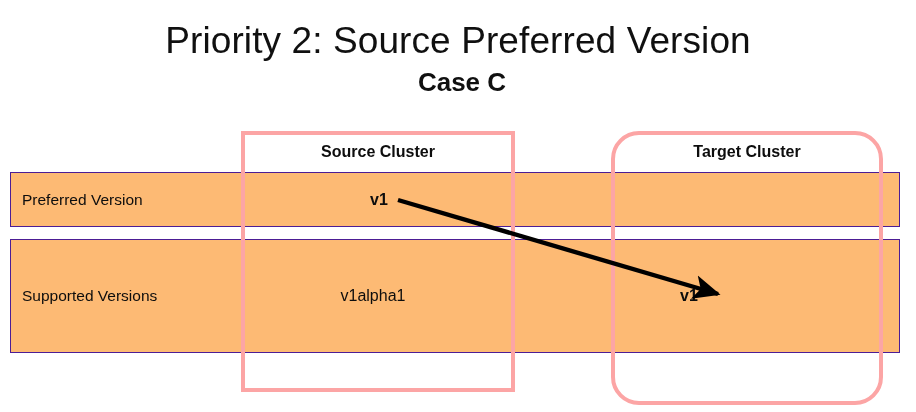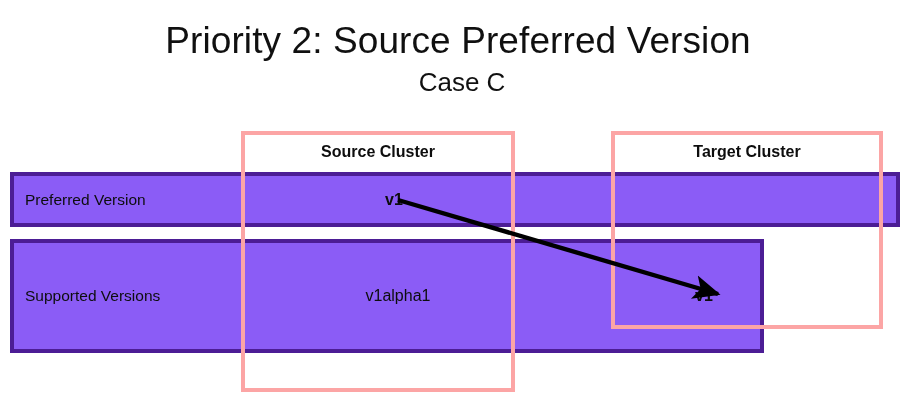--- a/index.html
+++ b/index.html
@@ -29,40 +29,40 @@
     font-size: 37px;
     line-height: 46px;
     font-weight: 400;
     letter-spacing: 0.1px;
     color: #101010;
     margin-top: 18px;
   }
   #sub-title {
     font-size: 26px;
     line-height: 32px;
-    font-weight: 400;
+    font-weight: 700;
     color: #101010;
     margin-top: 2px;
     margin-left: 8px;
   }
 
   
   #matrix {
     position: absolute;
     left: 0;
     top: 0;
     width: 916px;
     height: 412px;
   }
 
   
   .attr-row {
     position: absolute;
-    background: #8b5cf6;
-    border: 4px solid #4c1d95;
+    background: #fdba74;
+    border: 1px solid #4c1d95;
     box-sizing: border-box;
   }
   .attr-row .row-label {
     position: absolute;
     left: 11px;
     top: 50%;
     transform: translateY(-50%);
     font-size: 15.5px;
     font-weight: 400;
     color: #0d0d0d;
@@ -70,21 +70,21 @@
   }
   .attr-row .cell-value {
     position: absolute;
     top: 50%;
     transform: translateY(-50%);
     text-align: center;
     font-size: 16px;
     white-space: nowrap;
     color: #0d0d0d;
   }
-  .cell-value.bold { font-weight: 700; padding-left: 12px; }
+  .cell-value.bold { font-weight: 700; }
 
   
   .cluster-box {
     position: absolute;
     border: 4px solid #fca5a5;
     box-sizing: border-box;
     background: transparent;
   }
   .cluster-title {
     position: absolute;
@@ -117,31 +117,31 @@
 </div>
 
 <div id="matrix">
 
   <div class="attr-row" style="left:10px; top:172px; width:890px; height:55px;">
     <span class="row-label">Preferred Version</span>
     <span class="cell-value bold" style="left:231px; width:274px;">v1</span>
     <span class="cell-value" style="left:601px; width:272px;margin-top:48px;">v2</span>
   </div>
 
-  <div class="attr-row" style="left:10px; top:239px; width:754px; height:114px;">
+  <div class="attr-row" style="left:10px; top:239px; width:890px; height:114px;">
     <span class="row-label">Supported Versions</span>
-    <span class="cell-value" style="left:239px; width:274px;padding-left:8px;">v1alpha1</span>
+    <span class="cell-value" style="left:217px; width:274px;padding-left:8px;">v1alpha1</span>
     <span class="cell-value bold" style="left:669px; width:136px; text-align:left;">v1</span>
   </div>
 
   <div class="cluster-box" style="left:241px; top:131px; width:274px; height:261px;">
     <div class="cluster-title">Source Cluster</div>
   </div>
 
-  <div class="cluster-box" style="left:611px; top:131px; width:272px; height:198px;">
+  <div class="cluster-box" style="left:611px; top:131px; width:272px; height:274px;border-radius:28px;">
     <div class="cluster-title">Target Cluster</div>
   </div>
 
   <svg id="arrow-layer" viewBox="0 0 916 412" width="916" height="412">
     <defs>
       <marker id="arrowhead" markerWidth="7" markerHeight="7" refX="5.6" refY="3" orient="auto" markerUnits="strokeWidth">
         <path d="M0,0.25 L6.2,3 L0,5.75 L1.5,3 Z" fill="#000000"></path>
       </marker>
     </defs>
     <line x1="398" y1="200" x2="718" y2="294" stroke="#000000" stroke-width="4.4" marker-end="url(#arrowhead)"></line>

